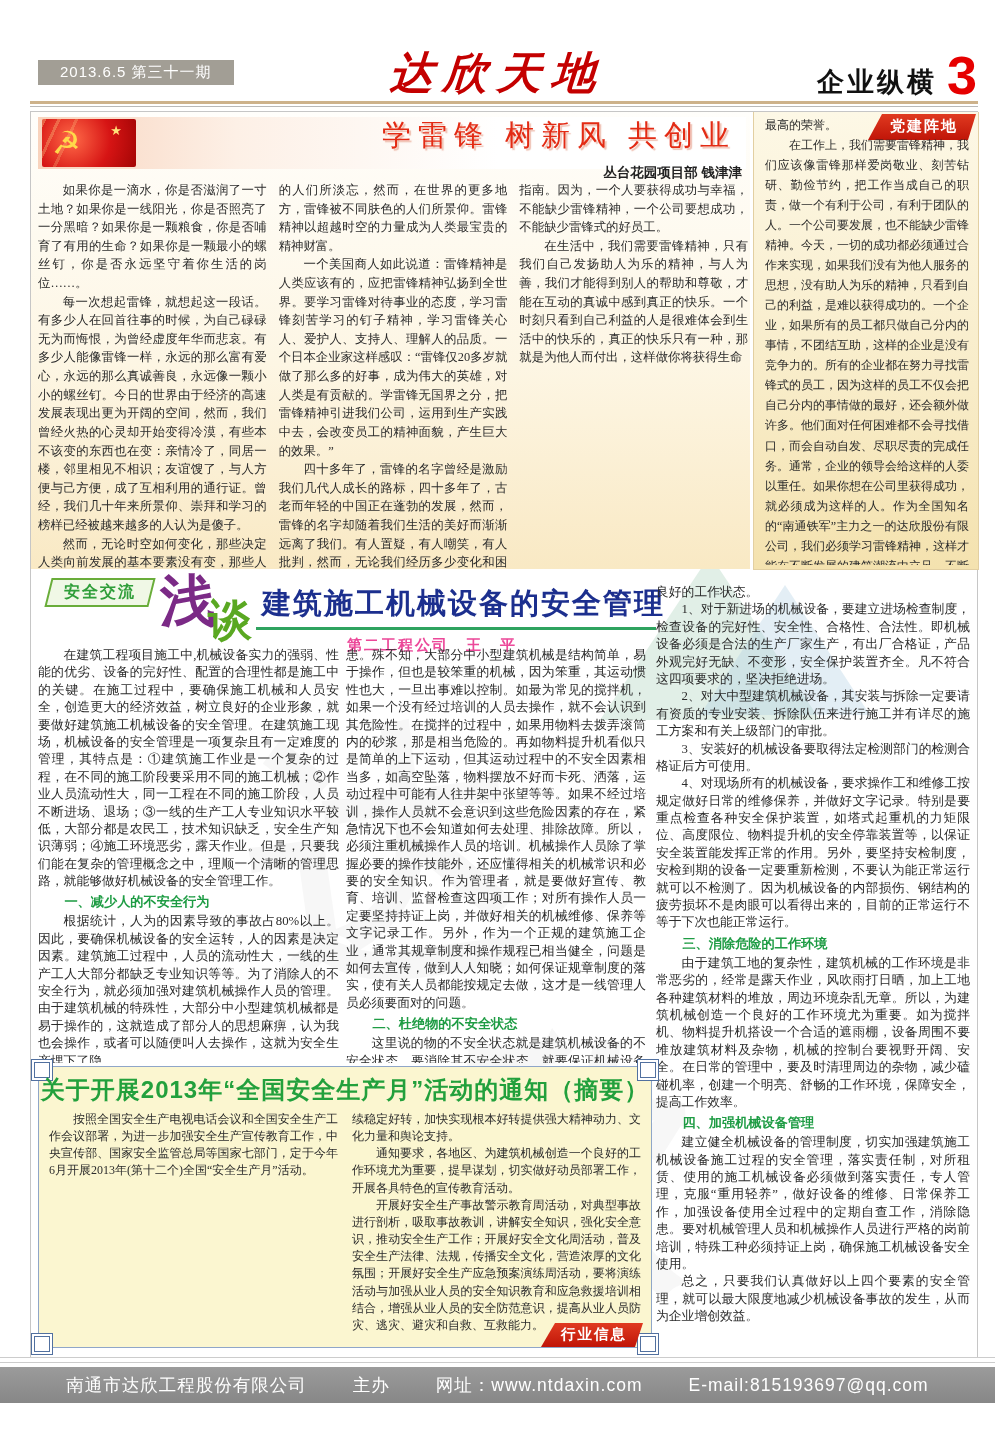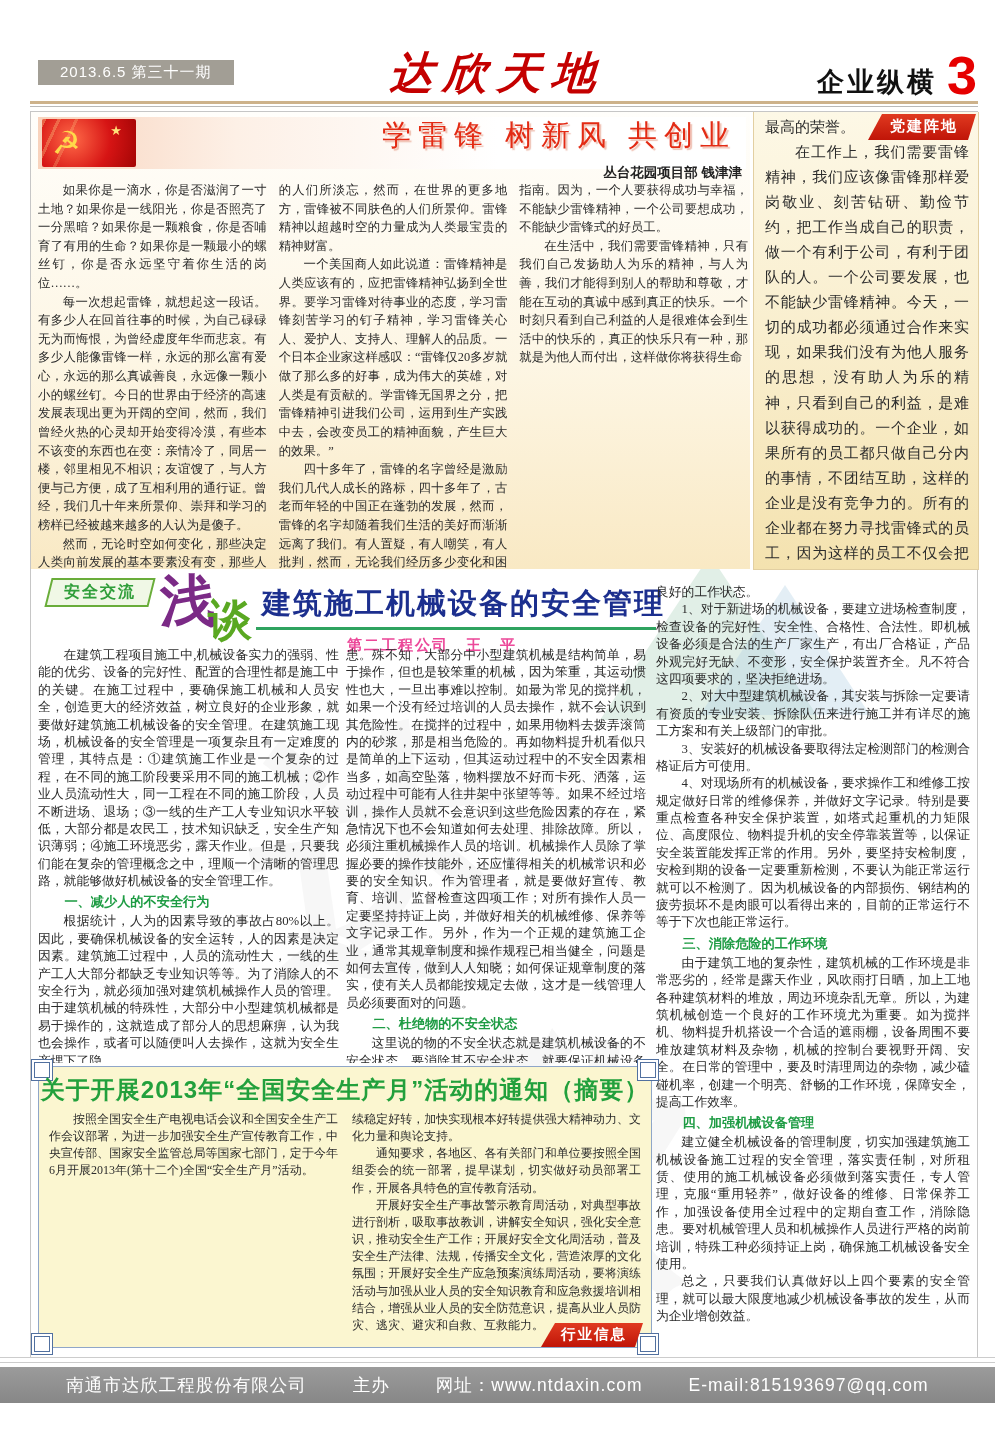--- a/index.html
+++ b/index.html
@@ -49,21 +49,21 @@
               letter-spacing:7px;color:#e32b14;text-shadow:2px 2px 1px rgba(220,120,90,.45);white-space:nowrap;}
   .art1-byline{position:absolute;left:420px;top:164px;width:322px;text-align:right;
                font-family:"Liberation Sans",sans-serif;font-weight:bold;font-size:13.5px;color:#222;}
   .art1-cols{position:absolute;left:38px;top:181px;width:710px;height:388px;display:flex;gap:12px;overflow:hidden;}
   .art1-col{flex:1;font-size:12.4px;line-height:1.5;text-align:justify;overflow:hidden;}
   
   .sidebar{position:absolute;left:753px;top:112px;width:224px;height:457px;
            background:linear-gradient(180deg,#fdf8e6 0%,#f8ecc8 60%,#f4e2af 100%);
            border:1px solid #e2cfa2;border-top:none;}
   .sidebar-text{position:absolute;left:11px;right:9px;top:3px;bottom:4px;
-                font-size:15px;line-height:1.67;text-align:justify;overflow:hidden;}
+                font-size:12px;line-height:1.67;text-align:justify;overflow:hidden;}
   .ribbon{position:absolute;font-family:"Liberation Sans",sans-serif;font-weight:bold;
           color:#fff;font-size:15px;letter-spacing:2px;text-align:center;
           background:linear-gradient(180deg,#e03a20,#c01508);padding:3px 18px 4px 22px;
           clip-path:polygon(14px 0,100% 0,calc(100% - 8px) 100%,0 100%);}
   .ribbon.small{font-size:14.5px;padding:2px 16px 3px 20px;}
   .sidebar .ribbon{top:2px;right:2px;}
   
   .tag-safety{position:absolute;left:48px;top:578px;transform:skewX(-14deg);
               border:2px solid #69ad3a;background:#f0f8e6;padding:2px 14px;}
   .tag-safety span{display:inline-block;transform:skewX(14deg);color:#2f9e3a;
@@ -197,21 +197,21 @@
     <div class="corner c-tr"></div>
     <div class="corner c-bl"></div>
     <div class="corner c-br"></div>
     <div class="notice-title">关于开展2013年“全国安全生产月”活动的通知（摘要）</div>
     <div class="notice-cols">
       <div class="notice-col">
           <div class="para">按照全国安全生产电视电话会议和全国安全生产工作会议部署，为进一步加强安全生产宣传教育工作，中央宣传部、国家安全监管总局等国家七部门，定于今年6月开展2013年(第十二个)全国“安全生产月”活动。</div>
         </div>
       <div class="notice-col">
           <div class="para noindent">续稳定好转，加快实现根本好转提供强大精神动力、文化力量和舆论支持。</div>
-          <div class="para">通知要求，各地区、各有关部门和单位要按照全国组委会的统一部署，提早谋划，切实做好动员部署工作，开展各具特色的宣传教育活动。</div>
+          <div class="para">通知要求，各地区、为建筑机械创造一个良好的工作环境尤为重要，提早谋划，切实做好动员部署工作，开展各具特色的宣传教育活动。</div>
           <div class="para">开展好安全生产事故警示教育周活动，对典型事故进行剖析，吸取事故教训，讲解安全知识，强化安全意识，推动安全生产工作；开展好安全文化周活动，普及安全生产法律、法规，传播安全文化，营造浓厚的文化氛围；开展好安全生产应急预案演练周活动，要将演练活动与加强从业人员的安全知识教育和应急救援培训相结合，增强从业人员的安全防范意识，提高从业人员防灾、逃灾、避灾和自救、互救能力。</div>
         </div>
     </div>
     <div class="ribbon small" style="position:absolute;margin-top:47px;"><span>行业信息</span></div>
   </div>
 
   <div class="pre-footer z2"></div>
   <div class="footer z3" style="position:absolute;">
     <span>南通市达欣工程股份有限公司</span>
     <span>主办</span>

